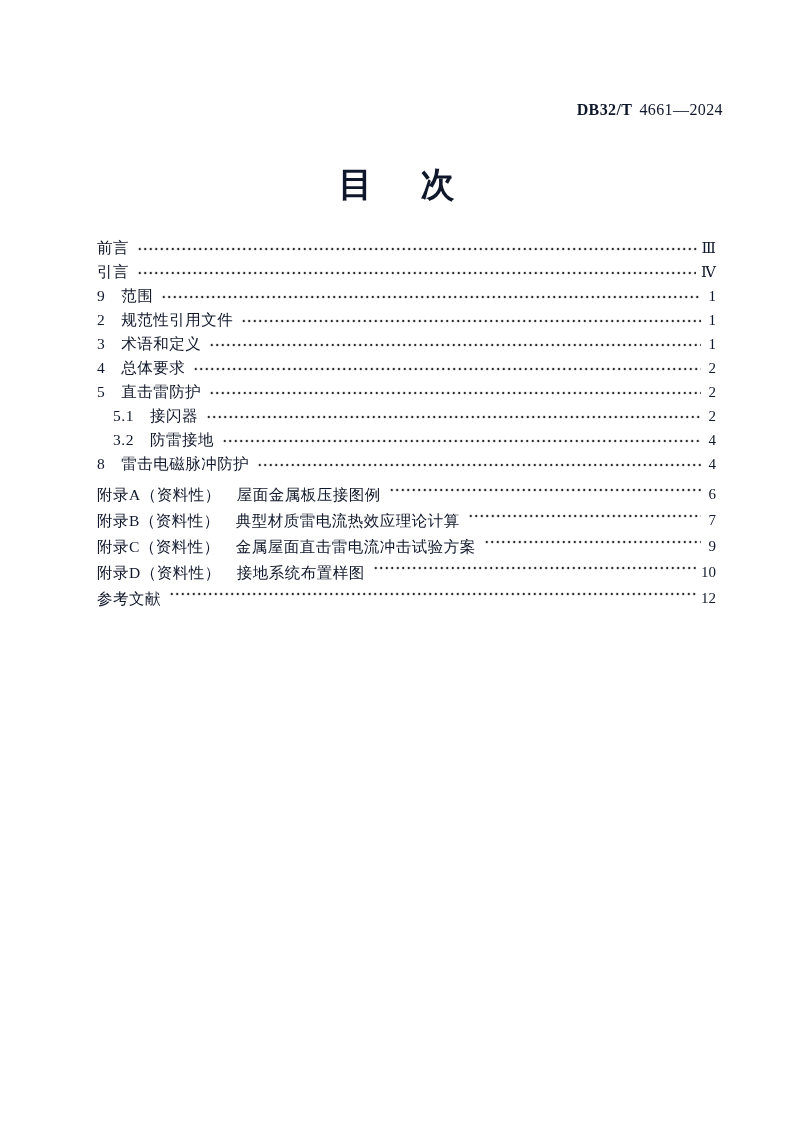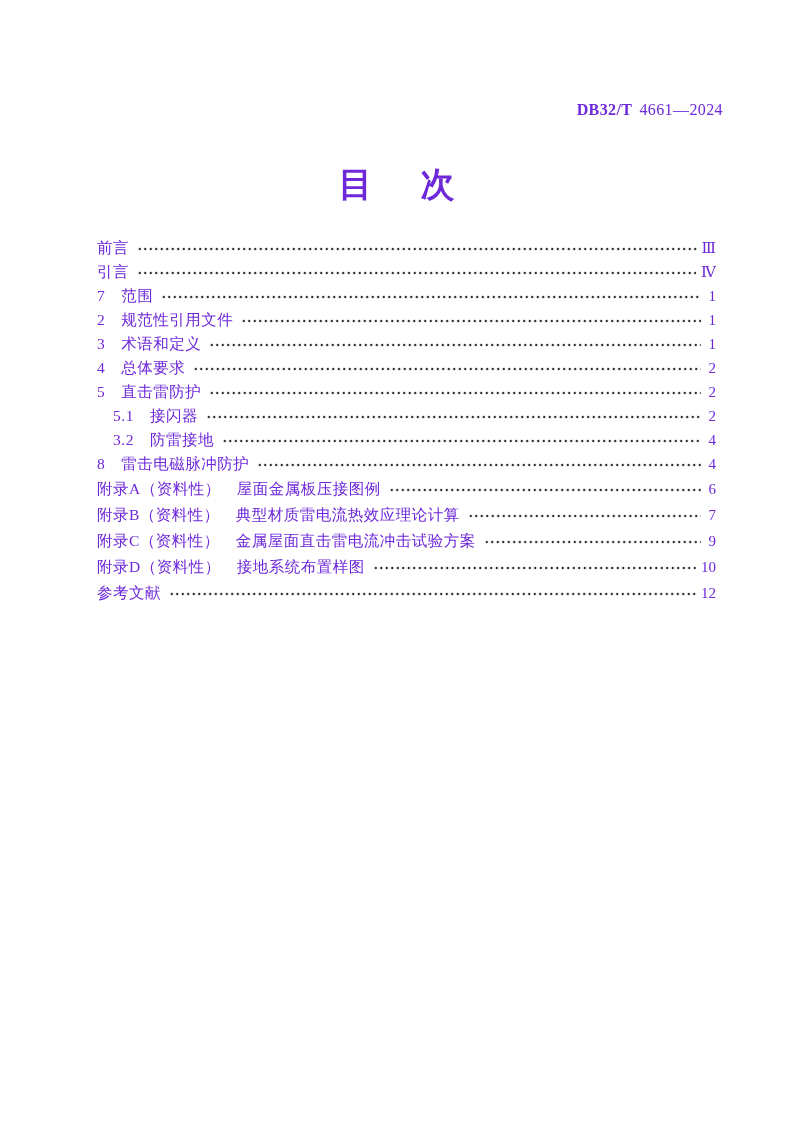--- a/index.html
+++ b/index.html
@@ -2,21 +2,21 @@
 <html><head>
 <meta charset="utf-8">
 <style>
   html, body { margin: 0; padding: 0; background: #ffffff; }
   .page {
     position: relative;
     width: 800px;
     height: 813px;
     background: #ffffff;
     font-family: "Liberation Serif", "DejaVu Serif", serif;
-    color: #6d28d9;
+    color: #0f172a;
     overflow: hidden;
   }
 
   
   .header {
     position: absolute;
     top: 101px;
     right: 77px;
     font-size: 16px;
     letter-spacing: 0.4px;
@@ -46,21 +46,21 @@
     left: 97px;
     width: 619px;
   }
   .toc-row {
     display: flex;
     align-items: center;
     height: 24px;
     font-size: 15.5px;
     line-height: 1;
   }
-  .toc-row.appendix { height: 26px; }
+  .toc-row.appendix { height: 26px; align-items: flex-end; }
   .toc-row.indent { padding-left: 16px; }
   .toc-label { white-space: pre; letter-spacing: 0.5px; }
   .toc-leader {
     flex: 1;
     align-self: stretch;
     margin: 0 5px 0 8px;
     background-image: radial-gradient(circle, #2b2b2b 1.1px, transparent 1.5px);
     background-size: 5.5px 5.5px;
     background-repeat: repeat-x;
     background-position: 0 54%;
@@ -100,21 +100,21 @@
     <span class="toc-page">Ⅲ</span>
   </div>
 
   <div class="toc-row">
     <span class="toc-label">引言</span>
     <span class="toc-leader"></span>
     <span class="toc-page">Ⅳ</span>
   </div>
 
   <div class="toc-row">
-    <span class="toc-label">7　范围</span>
+    <span class="toc-label">9　范围</span>
     <span class="toc-leader"></span>
     <span class="toc-page">1</span>
   </div>
 
   <div class="toc-row">
     <span class="toc-label">2　规范性引用文件</span>
     <span class="toc-leader"></span>
     <span class="toc-page">1</span>
   </div>
 

